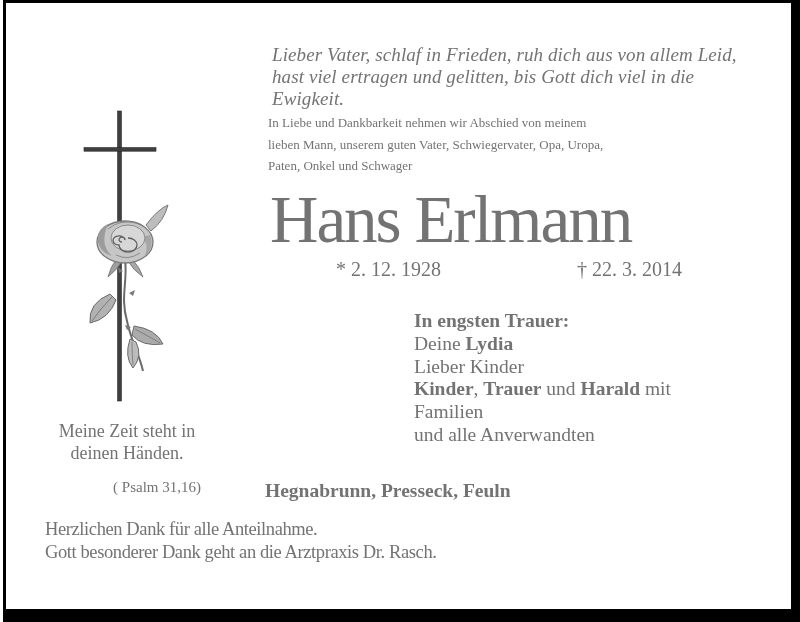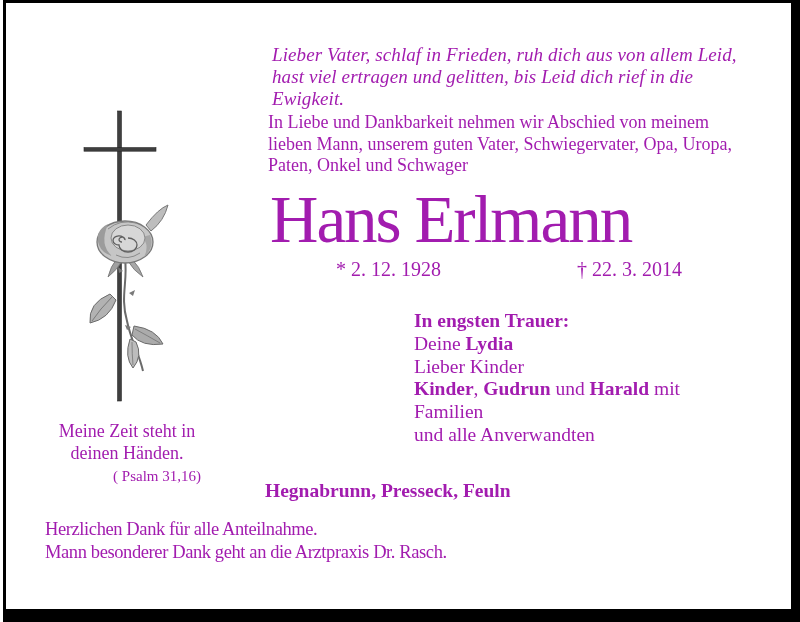--- a/index.html
+++ b/index.html
@@ -1,54 +1,54 @@
 <!DOCTYPE html>
 <html lang="de"><head>
 <meta charset="utf-8">
 <style>
   html,body{margin:0;padding:0;background:#ffffff;}
   .page{
     position:relative;width:800px;height:622px;background:#ffffff;
-    font-family:"Liberation Serif","DejaVu Serif",serif;color:#a21caf;
+    font-family:"Liberation Serif","DejaVu Serif",serif;color:#737373;
     overflow:hidden;
   }
   .frame{
     position:absolute;left:3px;top:0;right:0;bottom:0;
     border-style:solid;border-color:#000;
     border-top-width:3px;border-left-width:3px;border-right-width:9px;border-bottom-width:13px;
     box-sizing:border-box;pointer-events:none;
   }
   .abs{position:absolute;}
   .quote{
     left:272px;top:44px;width:480px;
     font-style:italic;font-size:19px;line-height:22px;letter-spacing:0.1px;
   }
   .intro{
     left:268px;top:112px;width:490px;
-    font-size:18px;line-height:21.6px;
+    font-size:13px;line-height:21.6px;
   }
   .name{
     left:270px;top:186px;width:472px;text-align:left;
     font-size:67px;letter-spacing:-2px;line-height:1.0;white-space:nowrap;
   }
   .dates{
     left:270px;top:258px;width:472px;display:flex;justify-content:space-between;
     box-sizing:border-box;padding-left:66px;padding-right:60px;
     font-size:20px;
   }
   .mourning{
     left:414px;top:310px;width:330px;
     font-size:19.5px;line-height:22.8px;
   }
   .mourning .b{font-weight:bold;}
   .psalm{
     left:47px;top:420px;width:160px;text-align:center;
     font-size:18px;line-height:22px;
   }
-  .psalm .ref{display:block;text-align:right;font-size:15px;padding-right:6px;margin-top:1px;}
+  .psalm .ref{display:block;text-align:right;font-size:15px;padding-right:6px;margin-top:12px;}
   .places{
     left:265px;top:480px;width:400px;
     font-weight:bold;font-size:19.5px;
   }
   .closing{
     left:45px;top:518px;width:720px;
     font-size:18.5px;line-height:23px;letter-spacing:-0.4px;
   }
   .art{left:30px;top:95px;width:200px;height:320px;}
 </style>
@@ -85,50 +85,50 @@
       <path d="M69,150 Q64,136 78,129 Q69,150 82,161 Q72,158 69,150 Z" fill="#9c9c9c"></path>
       <path d="M120,140 Q125,152 114,162 Q120,150 112,142 Z" fill="#a6a6a6"></path>
       <ellipse cx="98" cy="143" rx="17" ry="13" fill="#d7d7d7" stroke="#8a8a8a" stroke-width="1"></ellipse>
       <path d="M98,143 a9,7 0 1 1 -9,7 a6,4.6 0 1 1 6,-5 a3,2.4 0 1 0 -3,2" fill="none" stroke="#5f5f5f" stroke-width="1.3"></path>
       <path d="M78,134 Q90,124 106,128 M86,160 Q98,166 110,158" fill="none" stroke="#8a8a8a" stroke-width="1"></path>
     </g>
   </svg>
 
   <div class="abs quote">
     <div>Lieber Vater, schlaf in Frieden, ruh dich aus von allem Leid,</div>
-    <div>hast viel ertragen und gelitten, bis Leid dich rief in die Ewigkeit.</div>
+    <div>hast viel ertragen und gelitten, bis Gott dich viel in die Ewigkeit.</div>
   </div>
 
   <div class="abs intro">
     <div>In Liebe und Dankbarkeit nehmen wir Abschied von meinem</div>
     <div>lieben Mann, unserem guten Vater, Schwiegervater, Opa, Uropa,</div>
     <div>Paten, Onkel und Schwager</div>
   </div>
 
   <div class="abs name">Hans Erlmann</div>
 
   <div class="abs dates">
     <span>* 2. 12. 1928</span>
     <span>† 22. 3. 2014</span>
   </div>
 
   <div class="abs mourning">
     <div class="b">In engsten Trauer:</div>
     <div><span>Deine </span><span class="b">Lydia</span></div>
     <div>Lieber Kinder</div>
-    <div><span class="b">Kinder</span><span>, </span><span class="b">Gudrun</span><span> und </span><span class="b">Harald</span><span> mit Familien</span></div>
+    <div><span class="b">Kinder</span><span>, </span><span class="b">Trauer</span><span> und </span><span class="b">Harald</span><span> mit Familien</span></div>
     <div>und alle Anverwandten</div>
   </div>
 
   <div class="abs psalm">
     <div>Meine Zeit steht in</div>
     <div>deinen Händen.</div>
     <span class="ref">( Psalm 31,16)</span>
   </div>
 
   <div class="abs places">Hegnabrunn, Presseck, Feuln</div>
 
   <div class="abs closing">
     <div>Herzlichen Dank für alle Anteilnahme.</div>
-    <div>Mann besonderer Dank geht an die Arztpraxis Dr. Rasch.</div>
+    <div>Gott besonderer Dank geht an die Arztpraxis Dr. Rasch.</div>
   </div>
 
 </div>
 
 </body></html>

